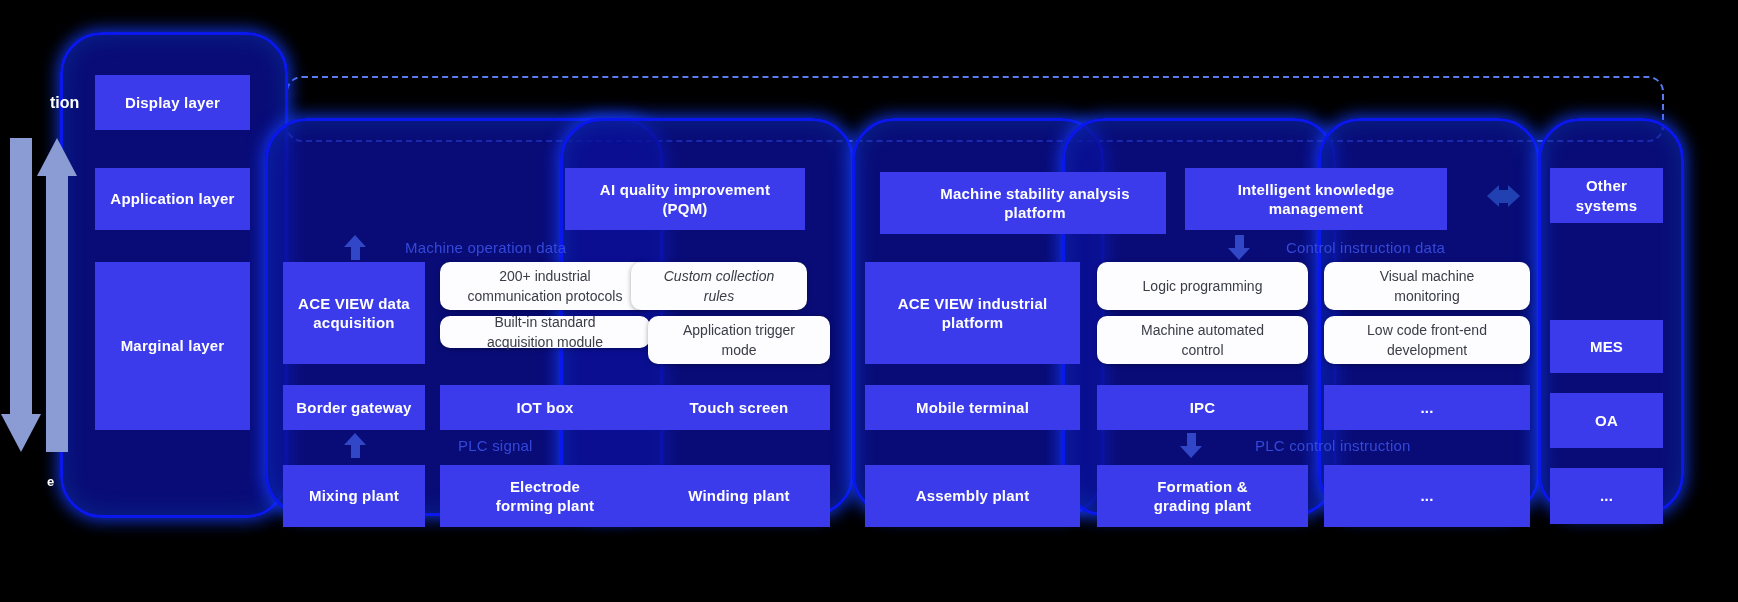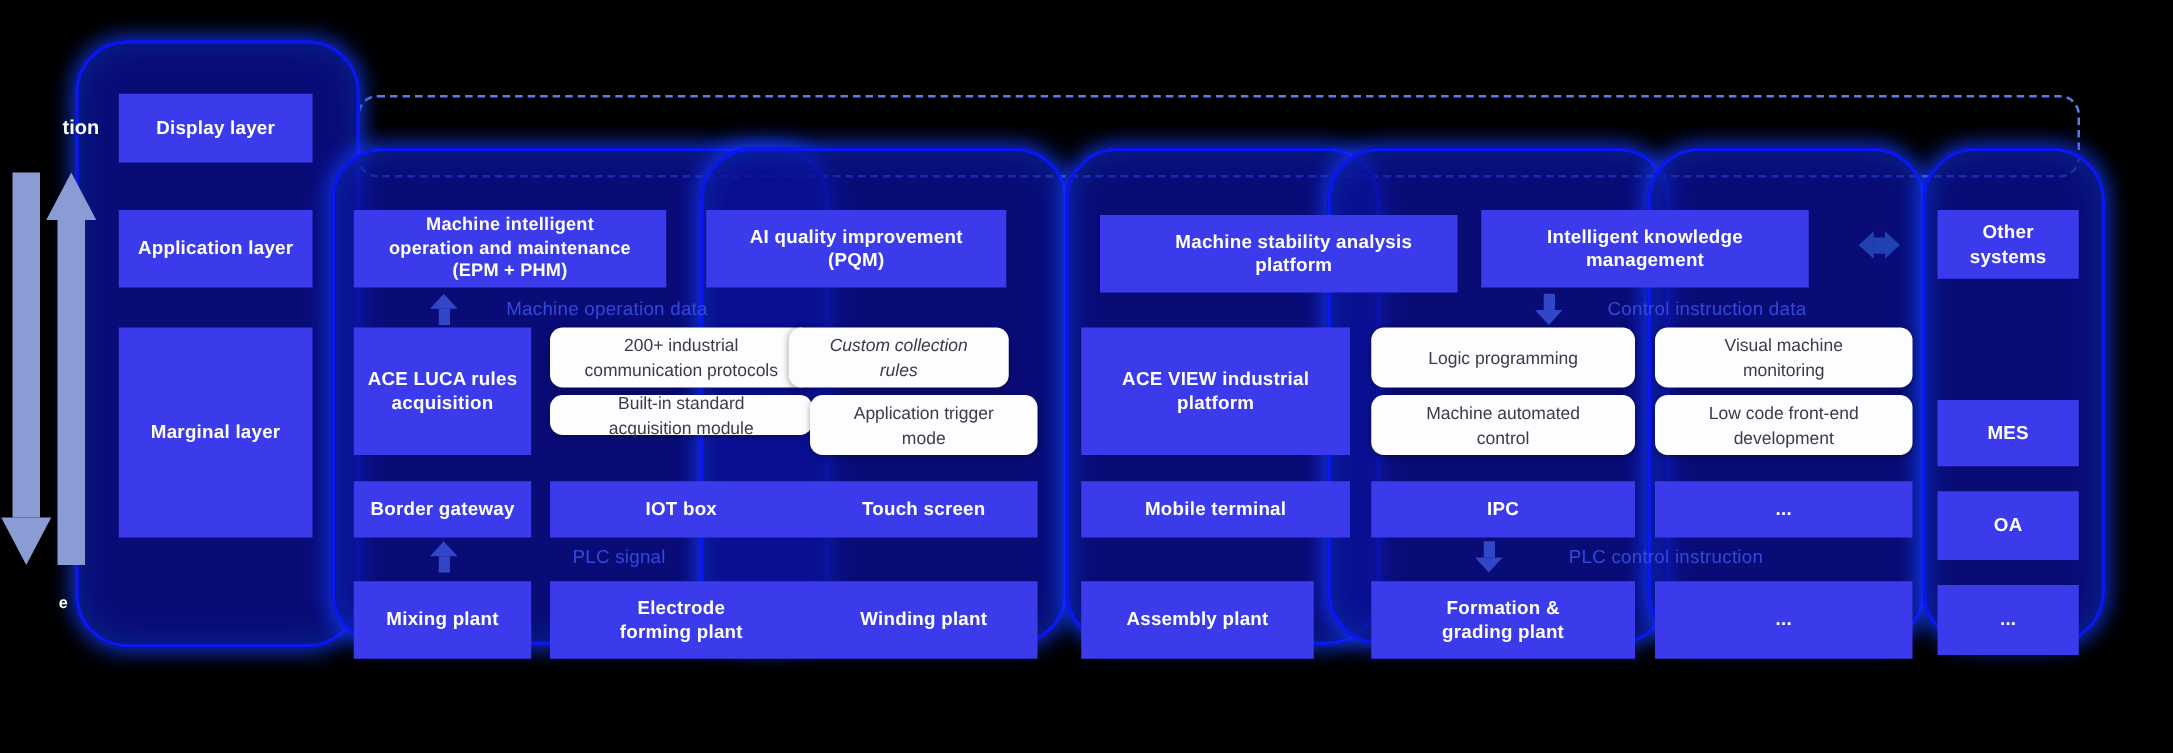--- a/index.html
+++ b/index.html
@@ -71,44 +71,41 @@
     <div class="ba-shaft" style="left:46px;top:176px;width:22px;height:276px;"></div>
   </div>
 
   <div class="frag" style="left:50px;top:94px;font-size:16px;">tion</div>
   <div class="frag" style="left:47px;top:474px;font-size:13px;">e</div>
 
   <div class="box" style="left:95px;top:75px;width:155px;height:55px;">Display layer</div>
   <div class="box" style="left:95px;top:168px;width:155px;height:62px;">Application layer</div>
   <div class="box" style="left:95px;top:262px;width:155px;height:168px;">Marginal layer</div>
 
-  <div class="box" style="left:283px;top:168px;width:250px;height:62px;font-size:14.5px;">Machine intelligent
-operation and maintenance
-(EPM + PHM)</div>
   <div class="box" style="left:565px;top:168px;width:240px;height:62px;">AI quality improvement
 (PQM)</div>
   <div class="box" style="left:880px;top:172px;width:262px;height:62px;padding-left:24px;">Machine stability analysis
 platform</div>
   <div class="box" style="left:1185px;top:168px;width:262px;height:62px;">Intelligent knowledge
 management</div>
   <div class="box" style="left:1550px;top:168px;width:113px;height:55px;">Other
 systems</div>
 
   <div class="fa" style="left:344px;top:235px;">
     <div class="head-up"></div>
       <div class="shaft"></div>
   </div>
   <div class="lbl" style="left:405px;top:239px;">Machine operation data</div>
   <div class="fa" style="left:1228px;top:235px;">
     <div class="shaft"></div>
       <div class="head-down"></div>
   </div>
   <div class="lbl" style="left:1286px;top:239px;">Control instruction data</div>
 
-  <div class="box" style="left:283px;top:262px;width:142px;height:102px;">ACE LUCA rules
+  <div class="box" style="left:283px;top:262px;width:142px;height:102px;">ACE VIEW data
 acquisition</div>
   <div class="box" style="left:865px;top:262px;width:215px;height:102px;">ACE VIEW industrial
 platform</div>
 
   <div class="wbox" style="left:440px;top:262px;width:210px;height:48px;">200+ industrial
 communication protocols</div>
   <div class="wbox" style="left:440px;top:316px;width:210px;height:32px;">Built-in standard
 acquisition module</div>
   <div class="wbox" style="left:631px;top:262px;width:176px;height:48px;font-style:italic;">Custom collection
 rules</div>
@@ -137,21 +134,21 @@
   <div class="fa" style="left:1180px;top:433px;">
     <div class="shaft"></div>
       <div class="head-down"></div>
   </div>
   <div class="lbl" style="left:1255px;top:437px;">PLC control instruction</div>
 
   <div class="box" style="left:283px;top:465px;width:142px;height:62px;">Mixing plant</div>
   <div class="box" style="left:440px;top:465px;width:210px;height:62px;">Electrode
 forming plant</div>
   <div class="box" style="left:648px;top:465px;width:182px;height:62px;">Winding plant</div>
-  <div class="box" style="left:865px;top:465px;width:186px;height:62px;">Assembly plant</div>
+  <div class="box" style="left:865px;top:465px;width:215px;height:62px;">Assembly plant</div>
   <div class="box" style="left:1097px;top:465px;width:211px;height:62px;">Formation &amp;
 grading plant</div>
   <div class="box" style="left:1324px;top:465px;width:206px;height:62px;">...</div>
 
   <div class="box" style="left:1550px;top:320px;width:113px;height:53px;">MES</div>
   <div class="box" style="left:1550px;top:393px;width:113px;height:55px;">OA</div>
   <div class="box" style="left:1550px;top:468px;width:113px;height:56px;">...</div>
 
   <div class="dbl" style="left:1487px;top:185px;">
     <div class="l"></div>

